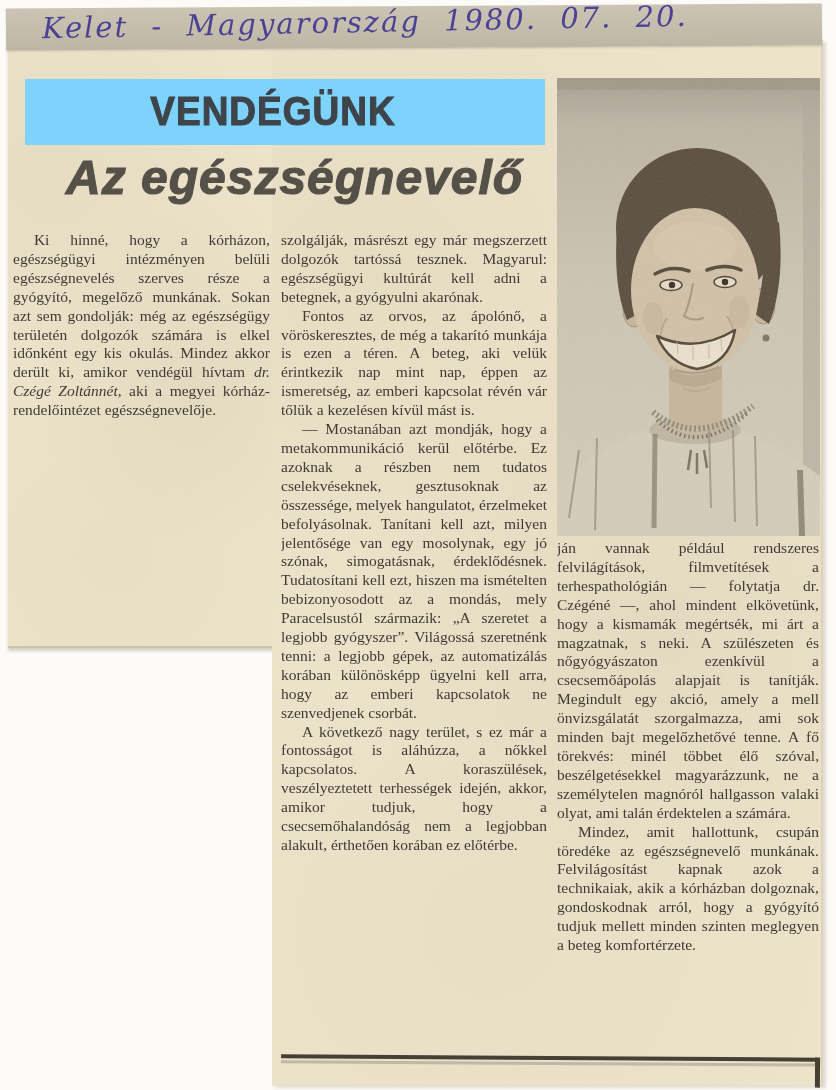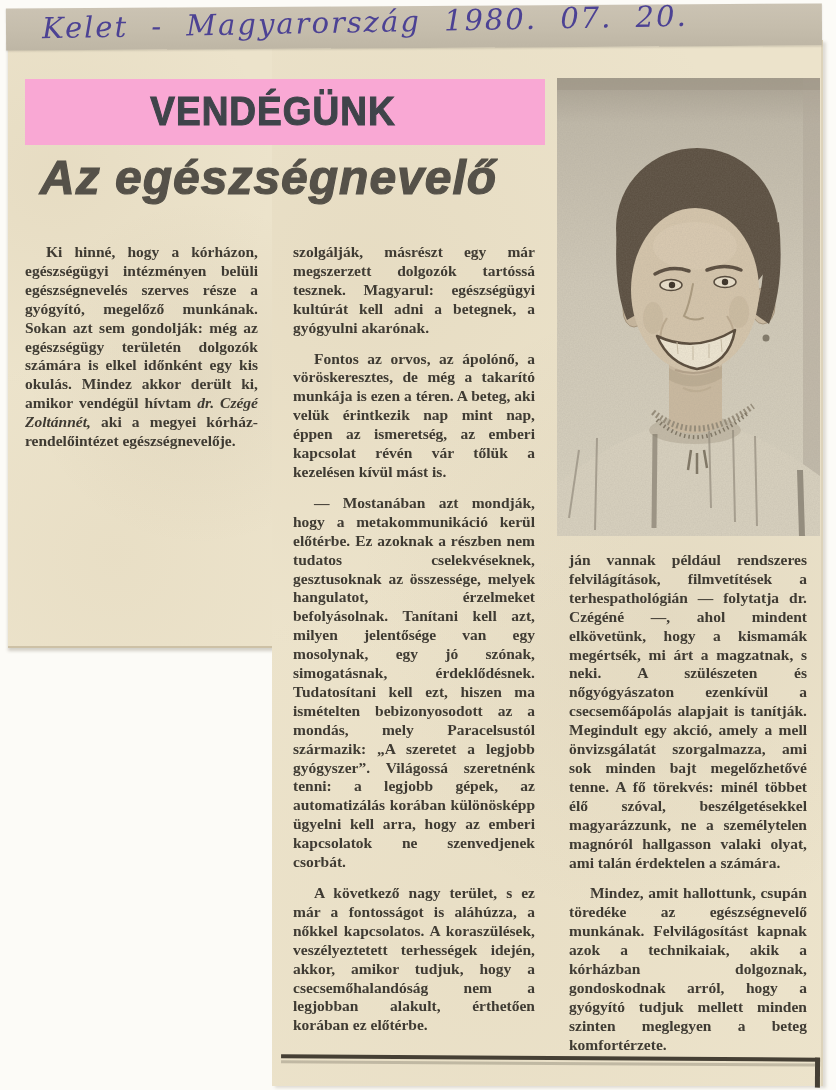--- a/index.html
+++ b/index.html
@@ -18,36 +18,36 @@
   
   #tape{position:absolute;left:6px;top:6px;width:816px;height:42px;
         background:linear-gradient(180deg,#cbc3b3 0%,#c5bdac 55%,#beb6a5 100%);
         transform:rotate(-0.35deg);box-shadow:0 1px 2px rgba(0,0,0,.12);}
   #handwriting{position:absolute;left:42px;top:4px;width:760px;
         font-family:"DejaVu Serif",serif;font-style:italic;
         font-size:29px;color:#4c4294;letter-spacing:2px;word-spacing:12px;
         transform:rotate(-1.1deg);white-space:nowrap;}
   
   #banner{position:absolute;left:25px;top:79px;width:520px;height:66px;
-          background:#f9a8d4;display:flex;align-items:center;justify-content:center;}
+          background:#7dd3fc;display:flex;align-items:center;justify-content:center;}
   #banner .label{font-family:"Liberation Sans",sans-serif;font-weight:bold;
           font-size:37px;letter-spacing:1px;color:#3f444a;
           -webkit-text-stroke:1px #3f444a;transform:scaleY(1.08) translateX(-12px);}
   
-  #headline{position:absolute;left:40px;top:150px;width:505px;
+  #headline{position:absolute;left:66px;top:150px;width:505px;
           font-family:"Liberation Sans",sans-serif;font-weight:bold;font-style:italic;
           font-size:48px;color:#555149;-webkit-text-stroke:1.2px #555149;
           letter-spacing:1px;white-space:nowrap;}
   
   .col{position:absolute;font-size:15.5px;line-height:18.9px;color:#3f3b33;
        text-align:justify;overflow:hidden;hyphens:auto;}
   #col1{left:13px;top:231px;width:257px;height:410px;}
   #col2{left:281px;top:231px;width:266px;height:822px;}
   #col3{left:557px;top:539px;width:262px;height:512px;}
-  .col p{margin:12px;text-indent:1.35em;font-weight:bold;}
+  .col p{margin:0;text-indent:1.35em;}
   .col p.noindent{text-indent:0;}
   .ital{font-style:italic;}
   
   #photo{position:absolute;left:557px;top:78px;width:263px;height:458px;}
   #photo svg{display:block;width:100%;height:100%;}
   
   #bottom-rule{position:absolute;left:281px;top:1056px;width:534px;height:26px;
        border-top:4px solid #453f34;border-right:5px solid #453f34;
        transform:rotate(0.35deg);}
   #bottom-rule .inner{width:100%;height:3px;margin-top:2px;background:rgba(69,63,52,.25);}

